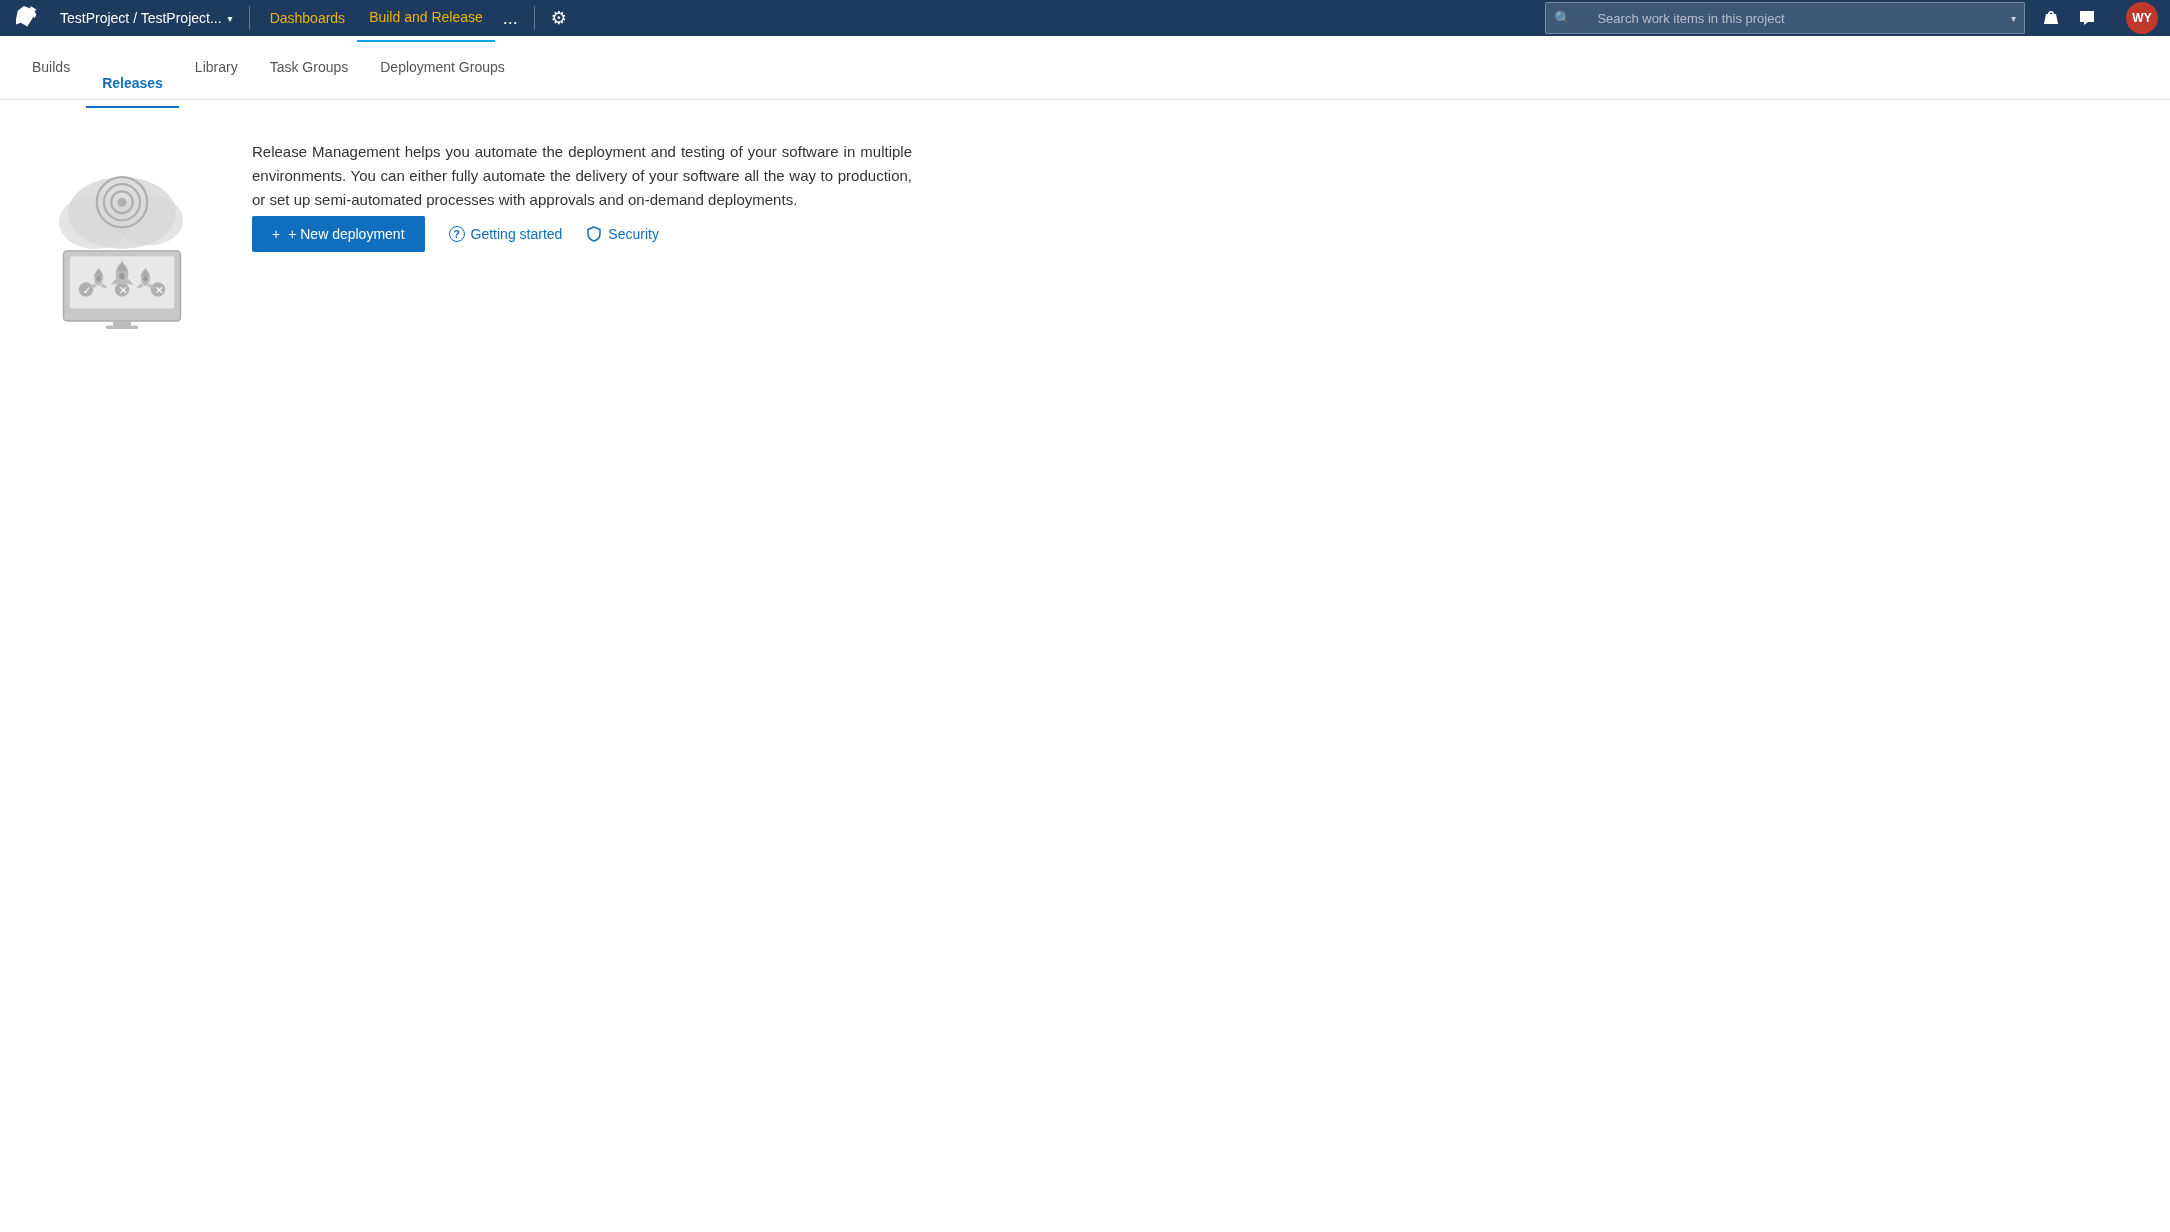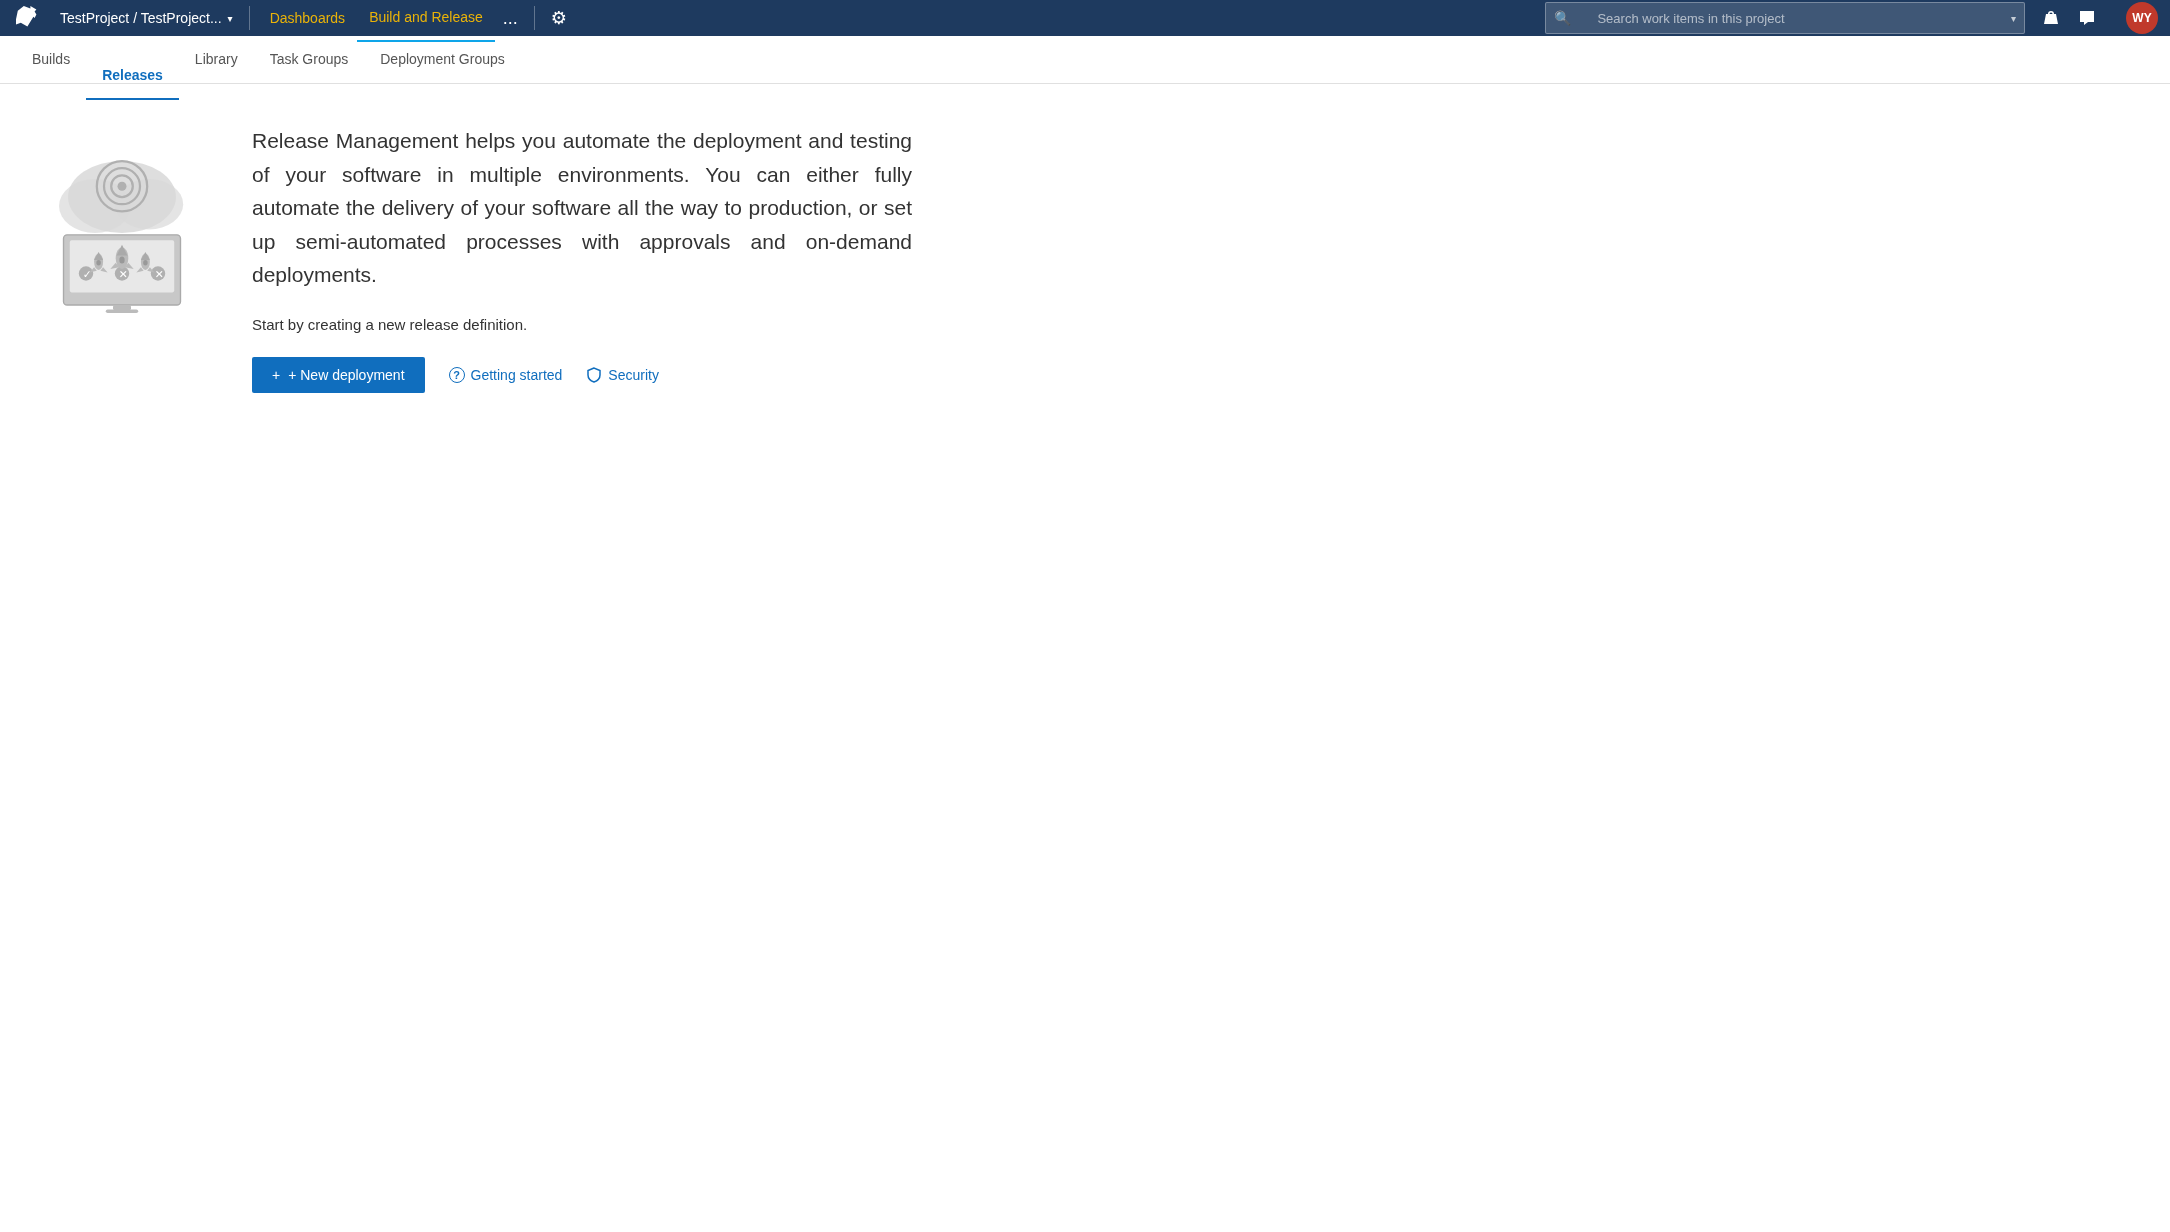--- a/index.html
+++ b/index.html
@@ -166,21 +166,21 @@
       height: 48px;
     }
 
     
     .secondary-nav {
       background: #fff;
       border-bottom: 1px solid #e0e0e0;
       display: flex;
       align-items: center;
       padding: 0 16px;
-      height: 48px;
+      height: 64px;
       gap: 0;
     }
 
     .sec-tab {
       height: 48px;
       display: flex;
       align-items: center;
       padding: 0 16px;
       font-size: 14px;
       color: #555;
@@ -225,24 +225,24 @@
       height: 180px;
     }
 
     
     .welcome-text {
       flex: 1;
       max-width: 660px;
     }
 
     .welcome-description {
-      font-size: 21px;
+      font-size: 15px;
       line-height: 1.6;
       color: #333;
-      margin-bottom: 24px;
+      margin-bottom: 4px;
       text-align: justify;
     }
 
     .welcome-subtitle {
       font-size: 15px;
       color: #333;
       margin-bottom: 24px;
     }
 
     .action-buttons {
@@ -401,21 +401,20 @@
         <polygon points="131,148 136,154 128,152" fill="#bbb"></polygon>
         <ellipse cx="126" cy="143" rx="2.5" ry="3" fill="#999"></ellipse>
 
         <rect x="90" y="190" width="20" height="6" rx="2" fill="#bbb"></rect>
         <rect x="82" y="195" width="36" height="4" rx="2" fill="#bbb"></rect>
       </svg>
     </div>
 
     <div class="welcome-text">
       <p class="welcome-description">Release Management helps you automate the deployment and testing of your software in multiple environments. You can either fully automate the delivery of your software all the way to production, or set up semi-automated processes with approvals and on-demand deployments.</p>
-      <p class="welcome-subtitle">Start by creating a new release definition.</p>
 
       <div class="action-buttons">
 
         <button class="btn-primary">
           <span>+</span>
           <span style="margin-left:2px;">+ New deployment</span>
         </button>
 
         <a class="btn-link">
           <span style="display:inline-flex;align-items:center;justify-content:center;width:16px;height:16px;border:1.5px solid #106ebe;border-radius:50%;font-size:11px;color:#106ebe;font-weight:bold;">?</span>

